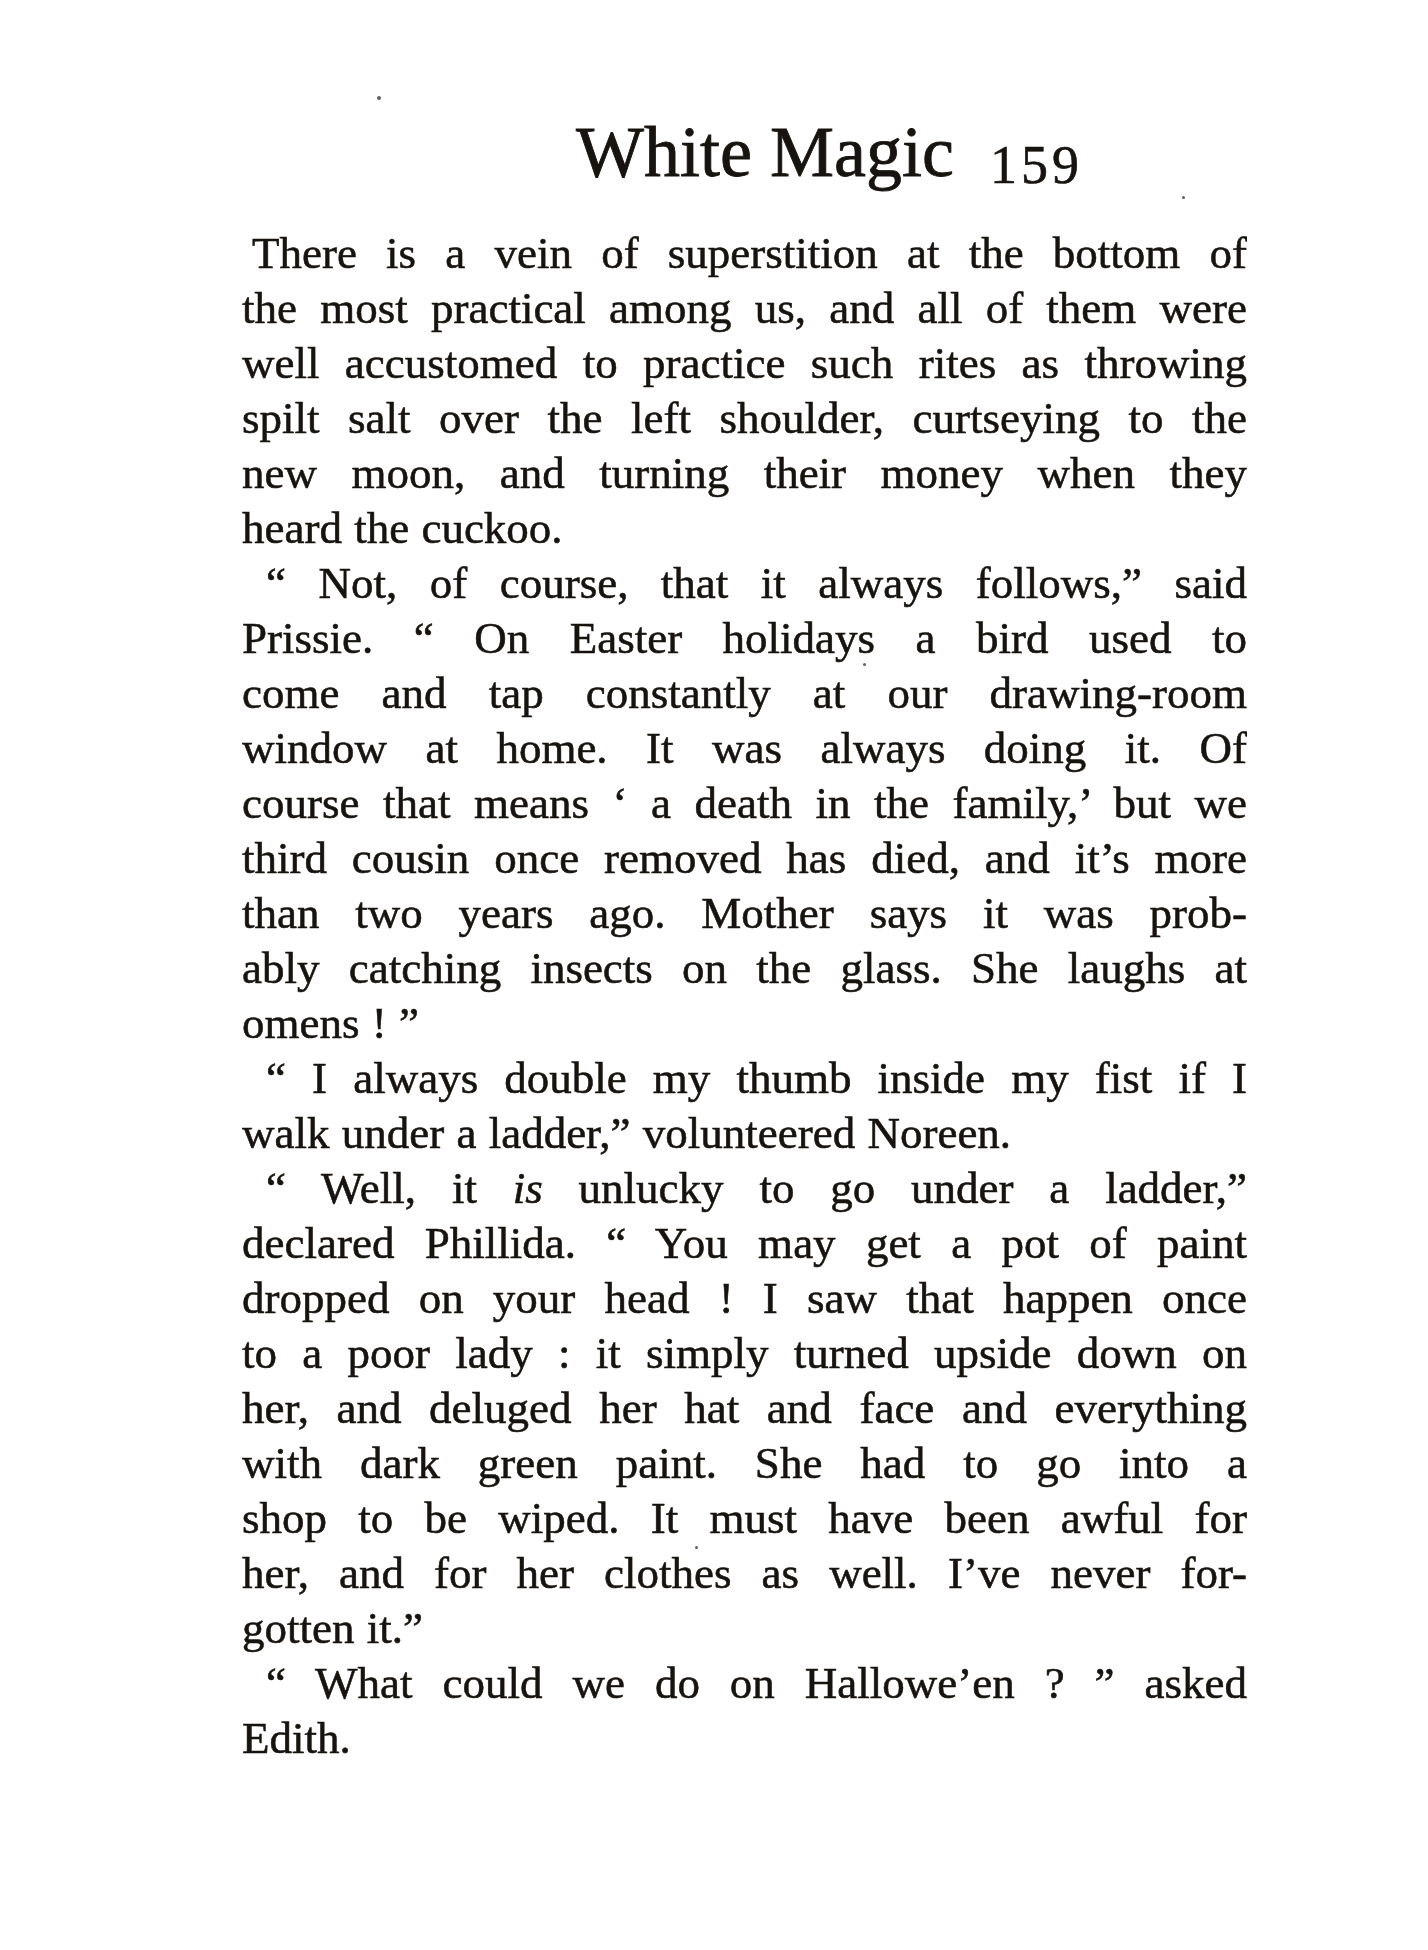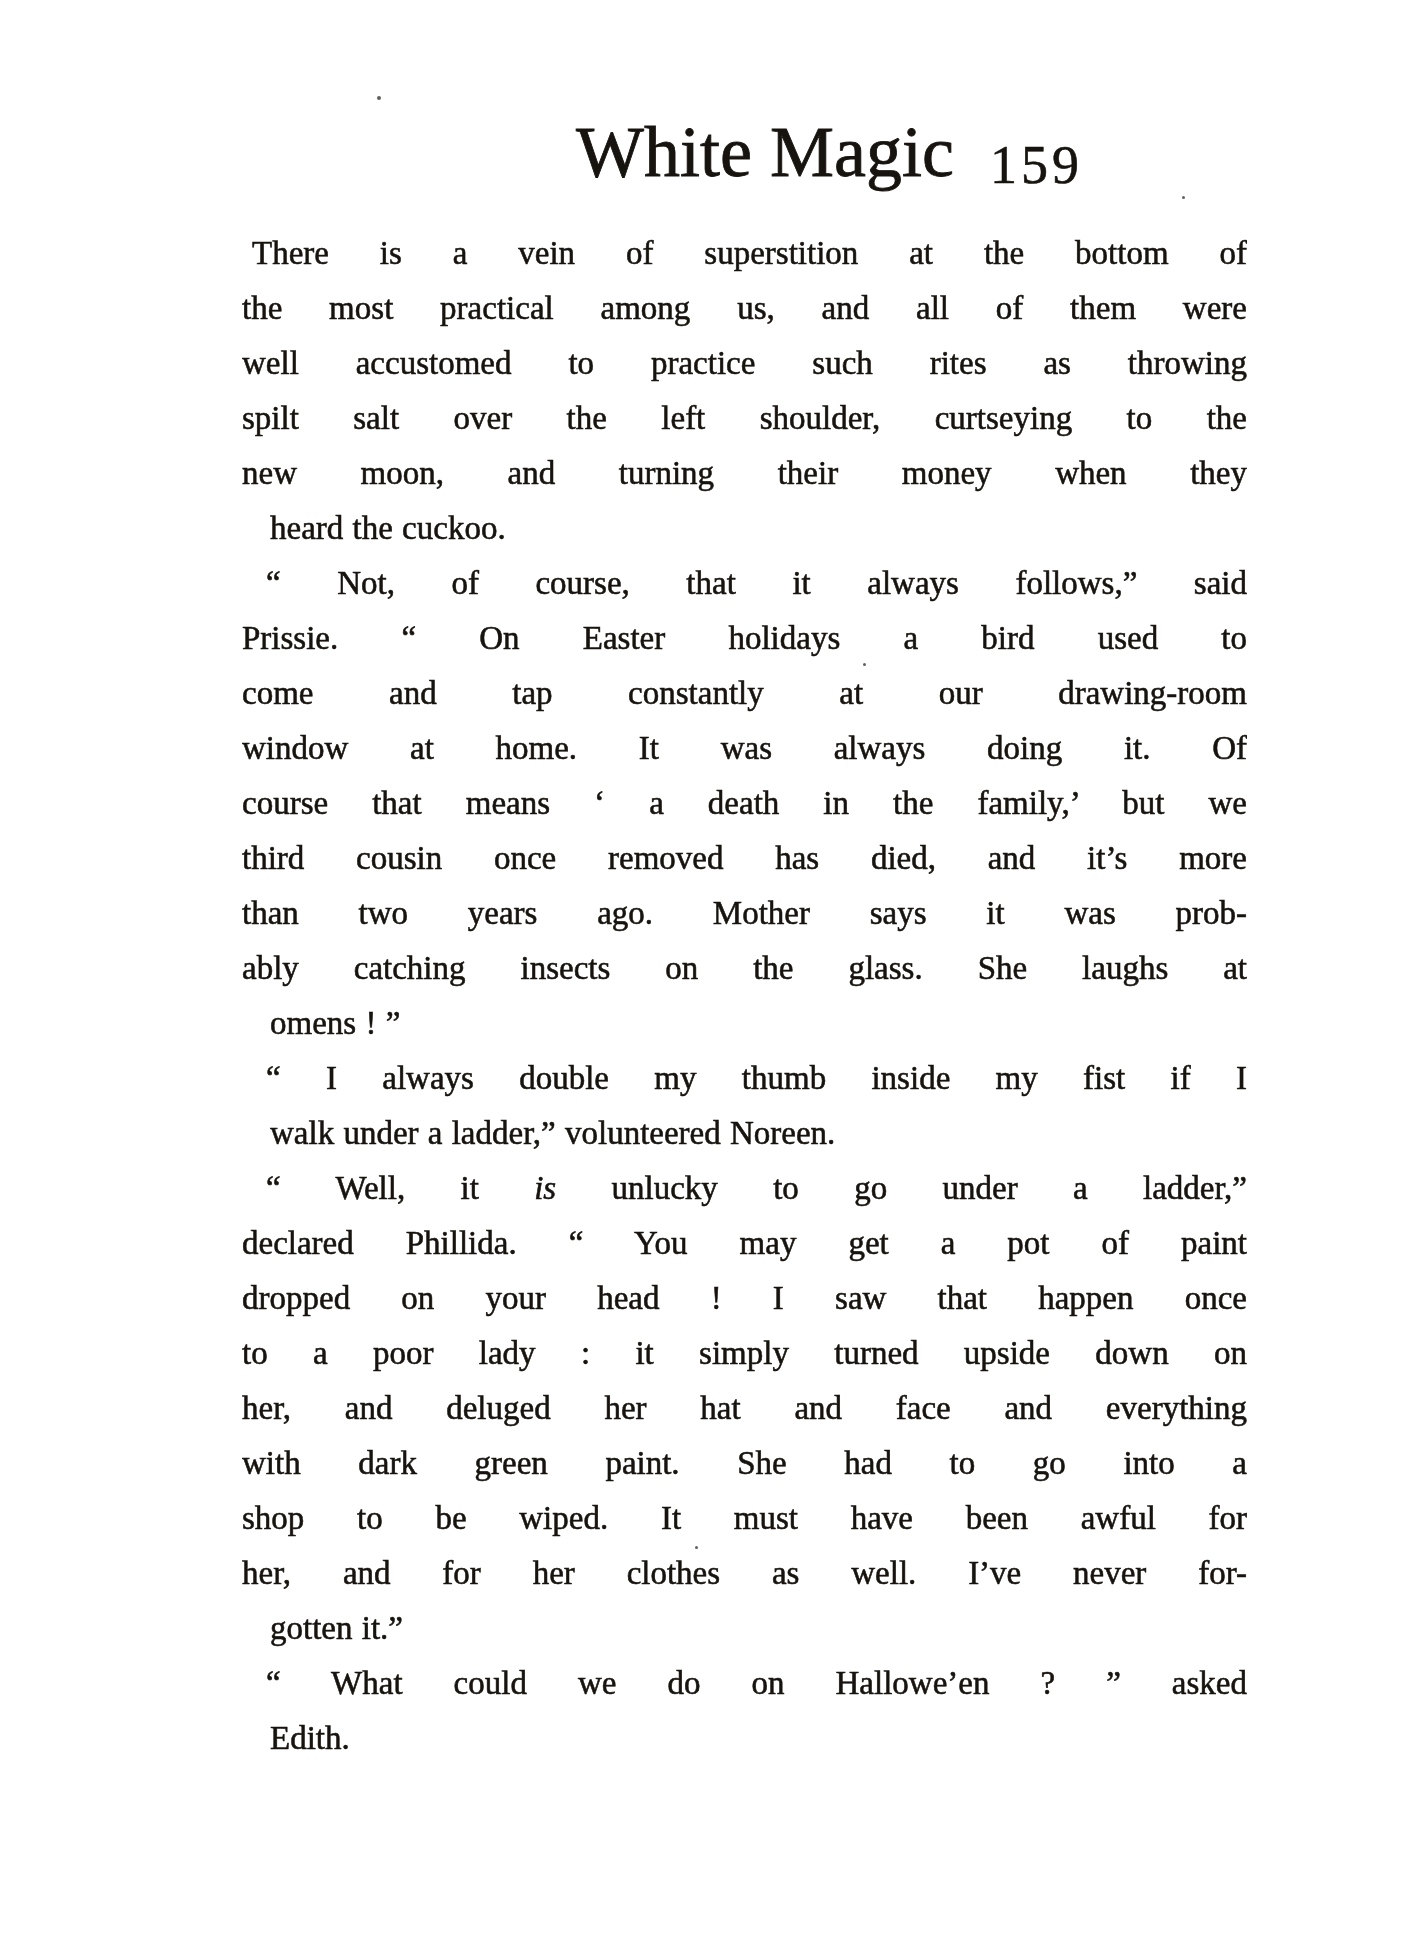--- a/index.html
+++ b/index.html
@@ -39,33 +39,33 @@
     letter-spacing: 4px;
     margin-left: 20px;
     -webkit-text-stroke: 0.6px #17130e;
   }
   
   .text-block {
     position: absolute;
     top: 226px;
     left: 242px;
     width: 1005px;
-    font-size: 33px;
+    font-size: 45px;
     line-height: 55px;
     word-spacing: 1px;
     -webkit-text-stroke: 0.55px #17130e;
   }
   .para { margin: 0; padding: 0; }
   .line {
     text-align: justify;
     text-align-last: justify;
     white-space: normal;
     overflow: hidden;
   }
-  .line.last { text-align-last: left; margin-left: 28px; }
+  .line.last { text-align-last: left; }
   .line.first { padding-left: 24px; }
   .para.para-1 .line.first { padding-left: 10px; }
   .line i { font-style: italic; }
   
   .speck {
     position: absolute;
     background: #2e2a26;
     border-radius: 50%;
     opacity: 0.75;
   }

